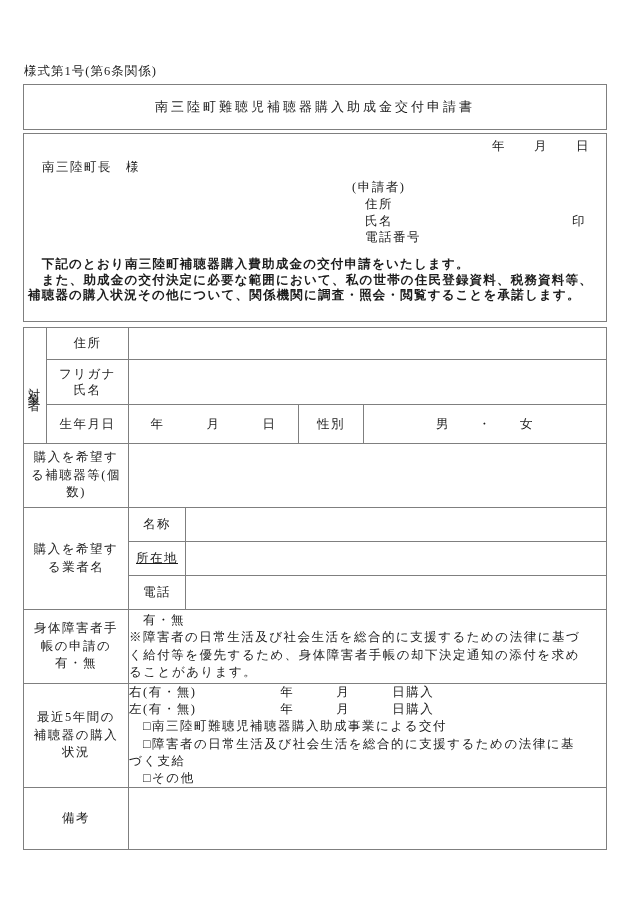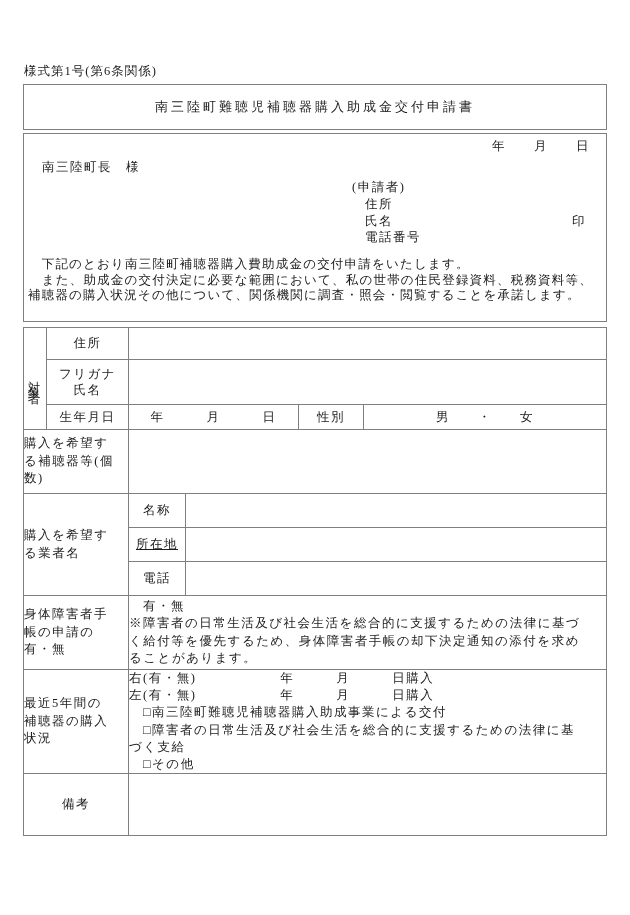--- a/index.html
+++ b/index.html
@@ -19,39 +19,39 @@
     border:1px solid #7f7f7f;margin-top:3px;height:189px;box-sizing:border-box;
     font-size:12.5px;letter-spacing:1.5px;padding-top:4px;
   }
   .date-line{text-align:right;padding-right:16px;line-height:16px;}
   .addressee{padding-left:18px;margin-top:5px;line-height:16px;}
   .applicant-block{margin-left:328px;width:246px;margin-top:4px;line-height:16.8px;}
   .app-field{padding-left:13px;}
   .name-line{display:flex;justify-content:space-between;padding-right:12px;box-sizing:border-box;}
   .consent{
     margin-top:11px;padding:0 5px 0 4px;line-height:15.6px;
-    white-space:pre-line;letter-spacing:1.2px;font-size:12.5px;
+    white-space:pre-line;letter-spacing:1.2px;font-size:12.5px;font-weight:bold;
   }
   table.main{
     margin-top:5px;border-collapse:collapse;width:584px;table-layout:fixed;
     font-size:12.5px;color:#1c1c1c;
   }
   table.main td{
     border:1px solid #7f7f7f;padding:0;vertical-align:middle;
     letter-spacing:1.5px;box-sizing:border-box;overflow:hidden;
   }
   .pre{white-space:pre-line;}
   .lbl-c{text-align:center;}
-  .lbl-l{text-align:left;padding:3px 2px 3px 5px;line-height:17.5px;}
+  .lbl-l{text-align:center;padding:3px 2px 3px 5px;line-height:17.5px;}
   .vert{writing-mode:vertical-rl;letter-spacing:6px;margin:0 auto;display:block;width:14px;}
   .two-line{line-height:16px;font-family:Liberation Serif, serif;}
   .val-top{vertical-align:top;text-align:left;padding:5px 8px 2px 6px;line-height:17.2px;}
   tr.r1 td{height:32px;}
   tr.r2 td{height:45px;}
-  tr.r3 td{height:25px;}
+  tr.r3 td{height:39px;}
   tr.r4 td{height:64px;}
   tr.r5 td{height:34px;}
   tr.r6 td{height:34px;text-decoration:underline;}
   tr.r7 td{height:34px;}
   tr.r8 td{height:74px;}
   tr.r9 td{height:104px;margin-top:16px;}
   tr.r10 td{height:62px;}
 </style>
 </head>
 <body>

